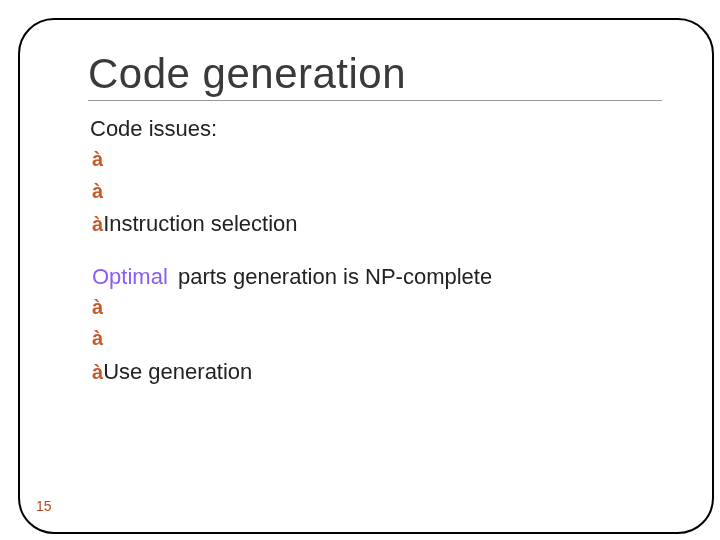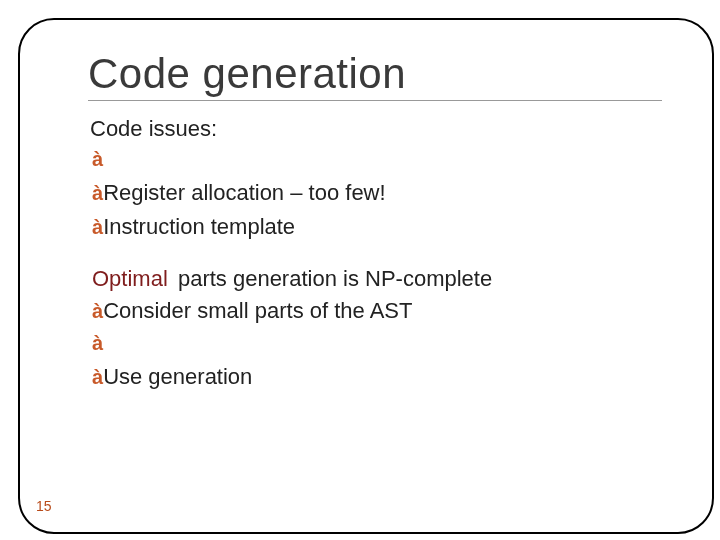--- a/index.html
+++ b/index.html
@@ -45,21 +45,21 @@
   .bullet-row { display: flex; align-items: baseline; }
   .bullet-icon {
     font-family: Arial, sans-serif;
     font-size: 20px;
     color: #c85a2a;
     margin-right: 2px;
     letter-spacing: -4px;
     font-weight: bold;
     flex-shrink: 0;
   }
-  .optimal-color { color: #7f1d1d; }
+  .optimal-color { color: #8b5cf6; }
   .page-num {
     position: absolute;
     left: 28px;
     bottom: 30px;
     font-size: 14px;
     color: #b84b1a;
   }
 </style>
 </head>
 <body>
@@ -72,34 +72,32 @@
 
     <div class="body">
 
       <div class="section-lead">Code issues:</div>
 
       <div class="bullet-row">
         <span class="bullet-icon">à</span>
       </div>
       <div class="bullet-row">
         <span class="bullet-icon">à</span>
-        <span>Register allocation – too few!</span>
       </div>
       <div class="bullet-row">
         <span class="bullet-icon">à</span>
-        <span>Instruction template</span>
+        <span>Instruction selection</span>
       </div>
 
       <div class="section-gap">
         <span class="optimal-color">Optimal</span><span> parts generation is NP-complete</span>
       </div>
 
       <div class="bullet-row">
         <span class="bullet-icon">à</span>
-        <span>Consider small parts of the AST</span>
       </div>
       <div class="bullet-row">
         <span class="bullet-icon">à</span>
       </div>
       <div class="bullet-row">
         <span class="bullet-icon">à</span>
         <span>Use generation</span>
       </div>
 
     </div>

